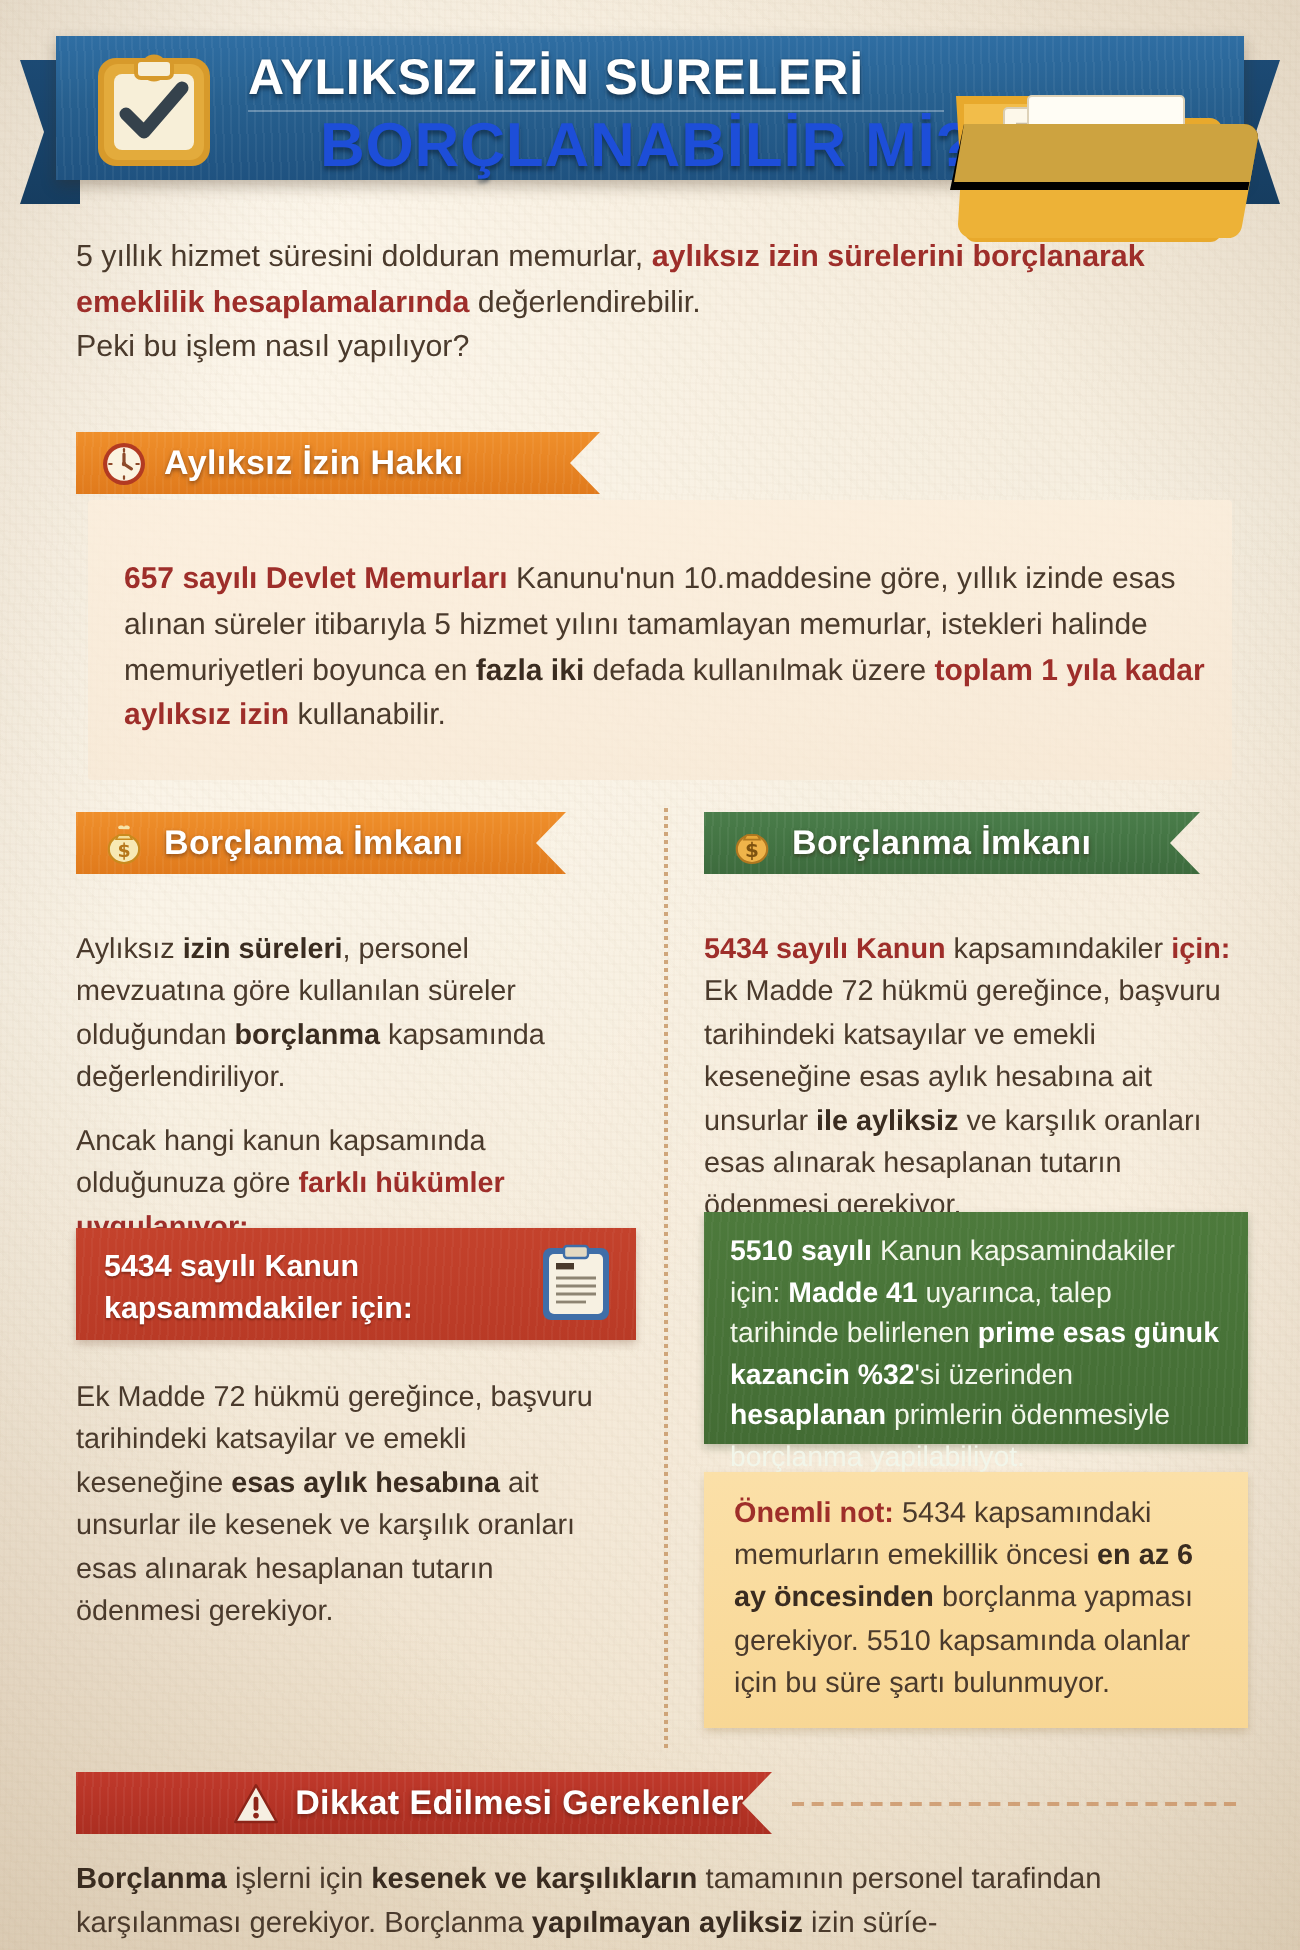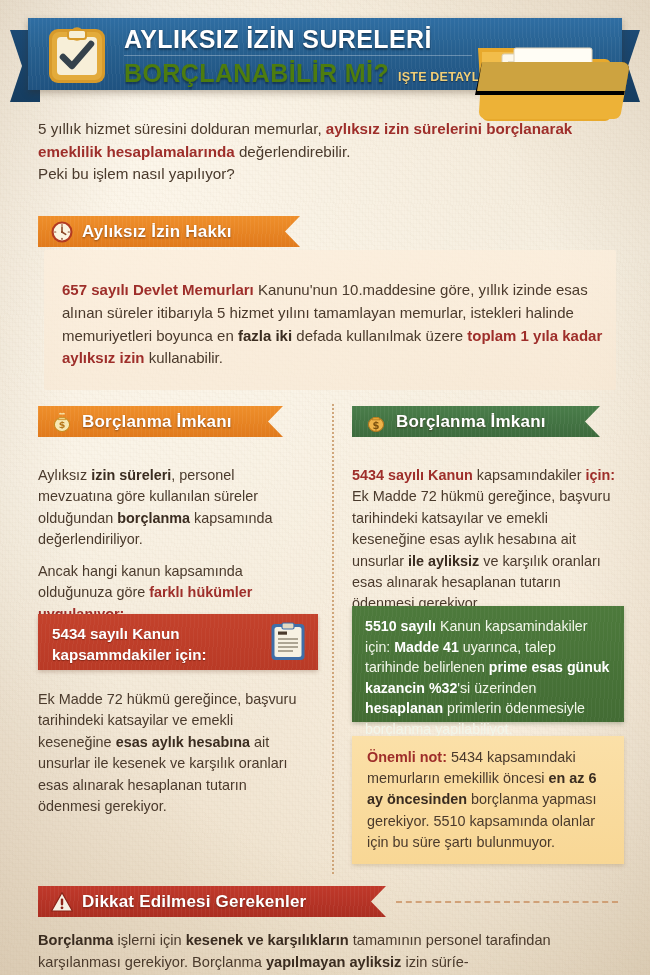--- a/index.html
+++ b/index.html
@@ -93,26 +93,27 @@
     margin: 1px 0 2px 0;
     width: 348px;
   }
   .title-line2row {
     display: flex;
     align-items: flex-end;
     gap: 9px;
     white-space: nowrap;
   }
   .title-line2 {
-    font-size: 25px;
+    font-size: 31px;
     font-weight: bold;
-    color: #4d7c0f;
+    color: #1d4ed8;
     letter-spacing: .4px;
     text-shadow: 0 2px 2px rgba(10,30,50,.55);
     line-height: 30px;
+    margin-left: 36px;
   }
   .title-kicker {
     font-size: 12.5px;
     font-weight: bold;
     color: #f1cf78;
     letter-spacing: .2px;
     padding-bottom: 4px;
     text-shadow: 0 1px 1px rgba(10,30,50,.6);
   }
   .folder-art {
@@ -161,20 +162,21 @@
     background:
       repeating-linear-gradient(92deg, rgba(255,255,255,.05) 0 1px, rgba(0,0,0,0) 1px 4px),
       linear-gradient(180deg,#4a7d4a,#3d6b3d);
     clip-path: polygon(0 0, 100% 0, calc(100% - 15px) 50%, 100% 100%, 0 100%);
   }
   .banner.red {
     background:
       repeating-linear-gradient(92deg, rgba(255,255,255,.05) 0 1px, rgba(0,0,0,0) 1px 4px),
       linear-gradient(180deg,#c0392b,#ab2e21);
     clip-path: polygon(0 0, 100% 0, calc(100% - 15px) 50%, 100% 100%, 0 100%);
+    justify-content: flex-end;
   }
 
   .banner-icon { width: 24px; height: 24px; flex: 0 0 24px; }
 
   .dash-rule {
     position: absolute;
     height: 0;
     border-top: 2px dashed #c98e5e;
     opacity: .75;
   }

